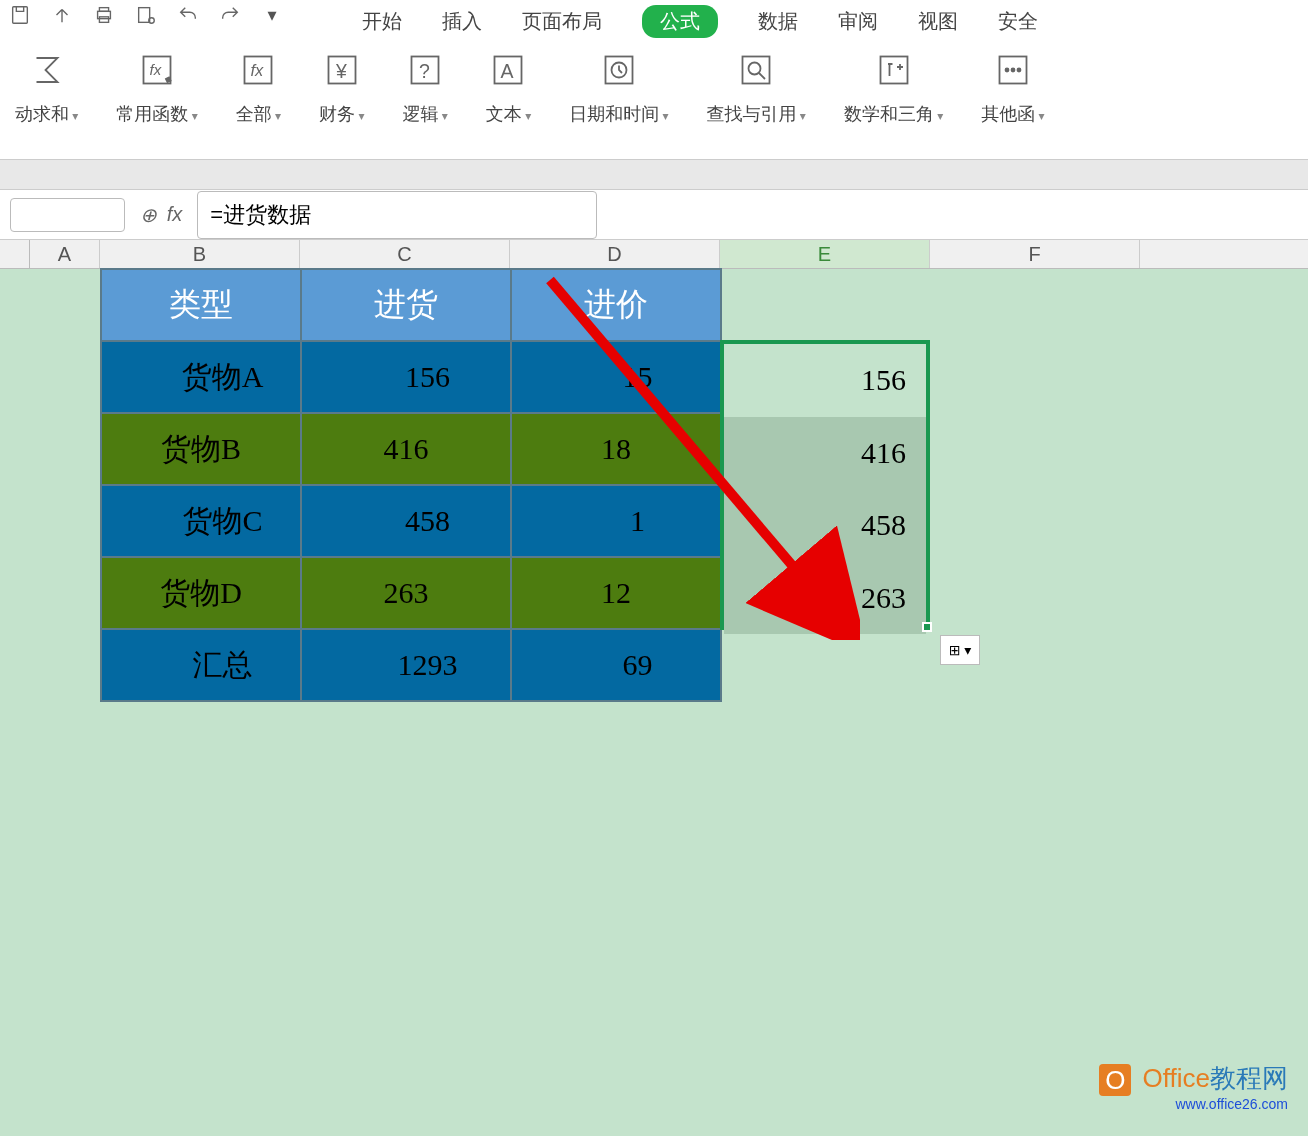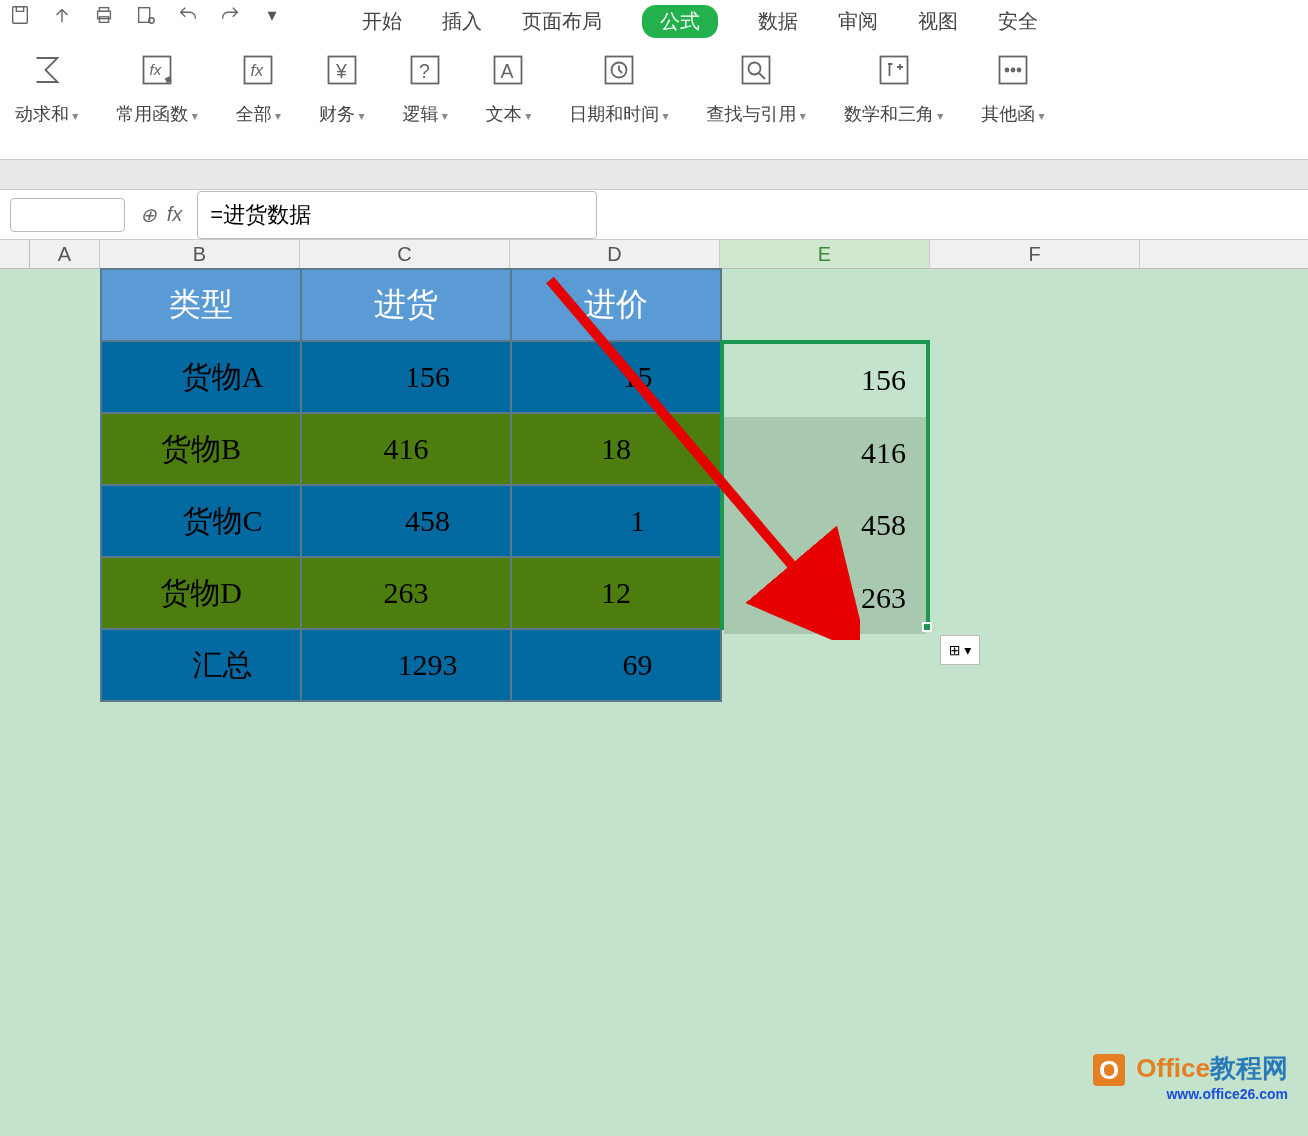--- a/index.html
+++ b/index.html
@@ -170,23 +170,23 @@
     }
     .arrow {
       position: absolute;
       left: 540px;
       top: 30px;
       pointer-events: none;
     }
     .watermark {
       position: absolute;
       right: 20px;
-      bottom: 34px;
+      bottom: 24px;
       font-size: 26px;
-      font-weight: bold;
+      font-weight: normal;
     }
     .watermark .o { color: #e67e22; }
     .watermark .t { color: #2a7ab8; }
     .watermark .sub { font-size: 14px; color: #1d4ed8; display: block; text-align: right; }
     .wm-logo {
       display: inline-block;
       width: 32px; height: 32px;
       background: #e67e22;
       color: #fff;
       text-align: center;

